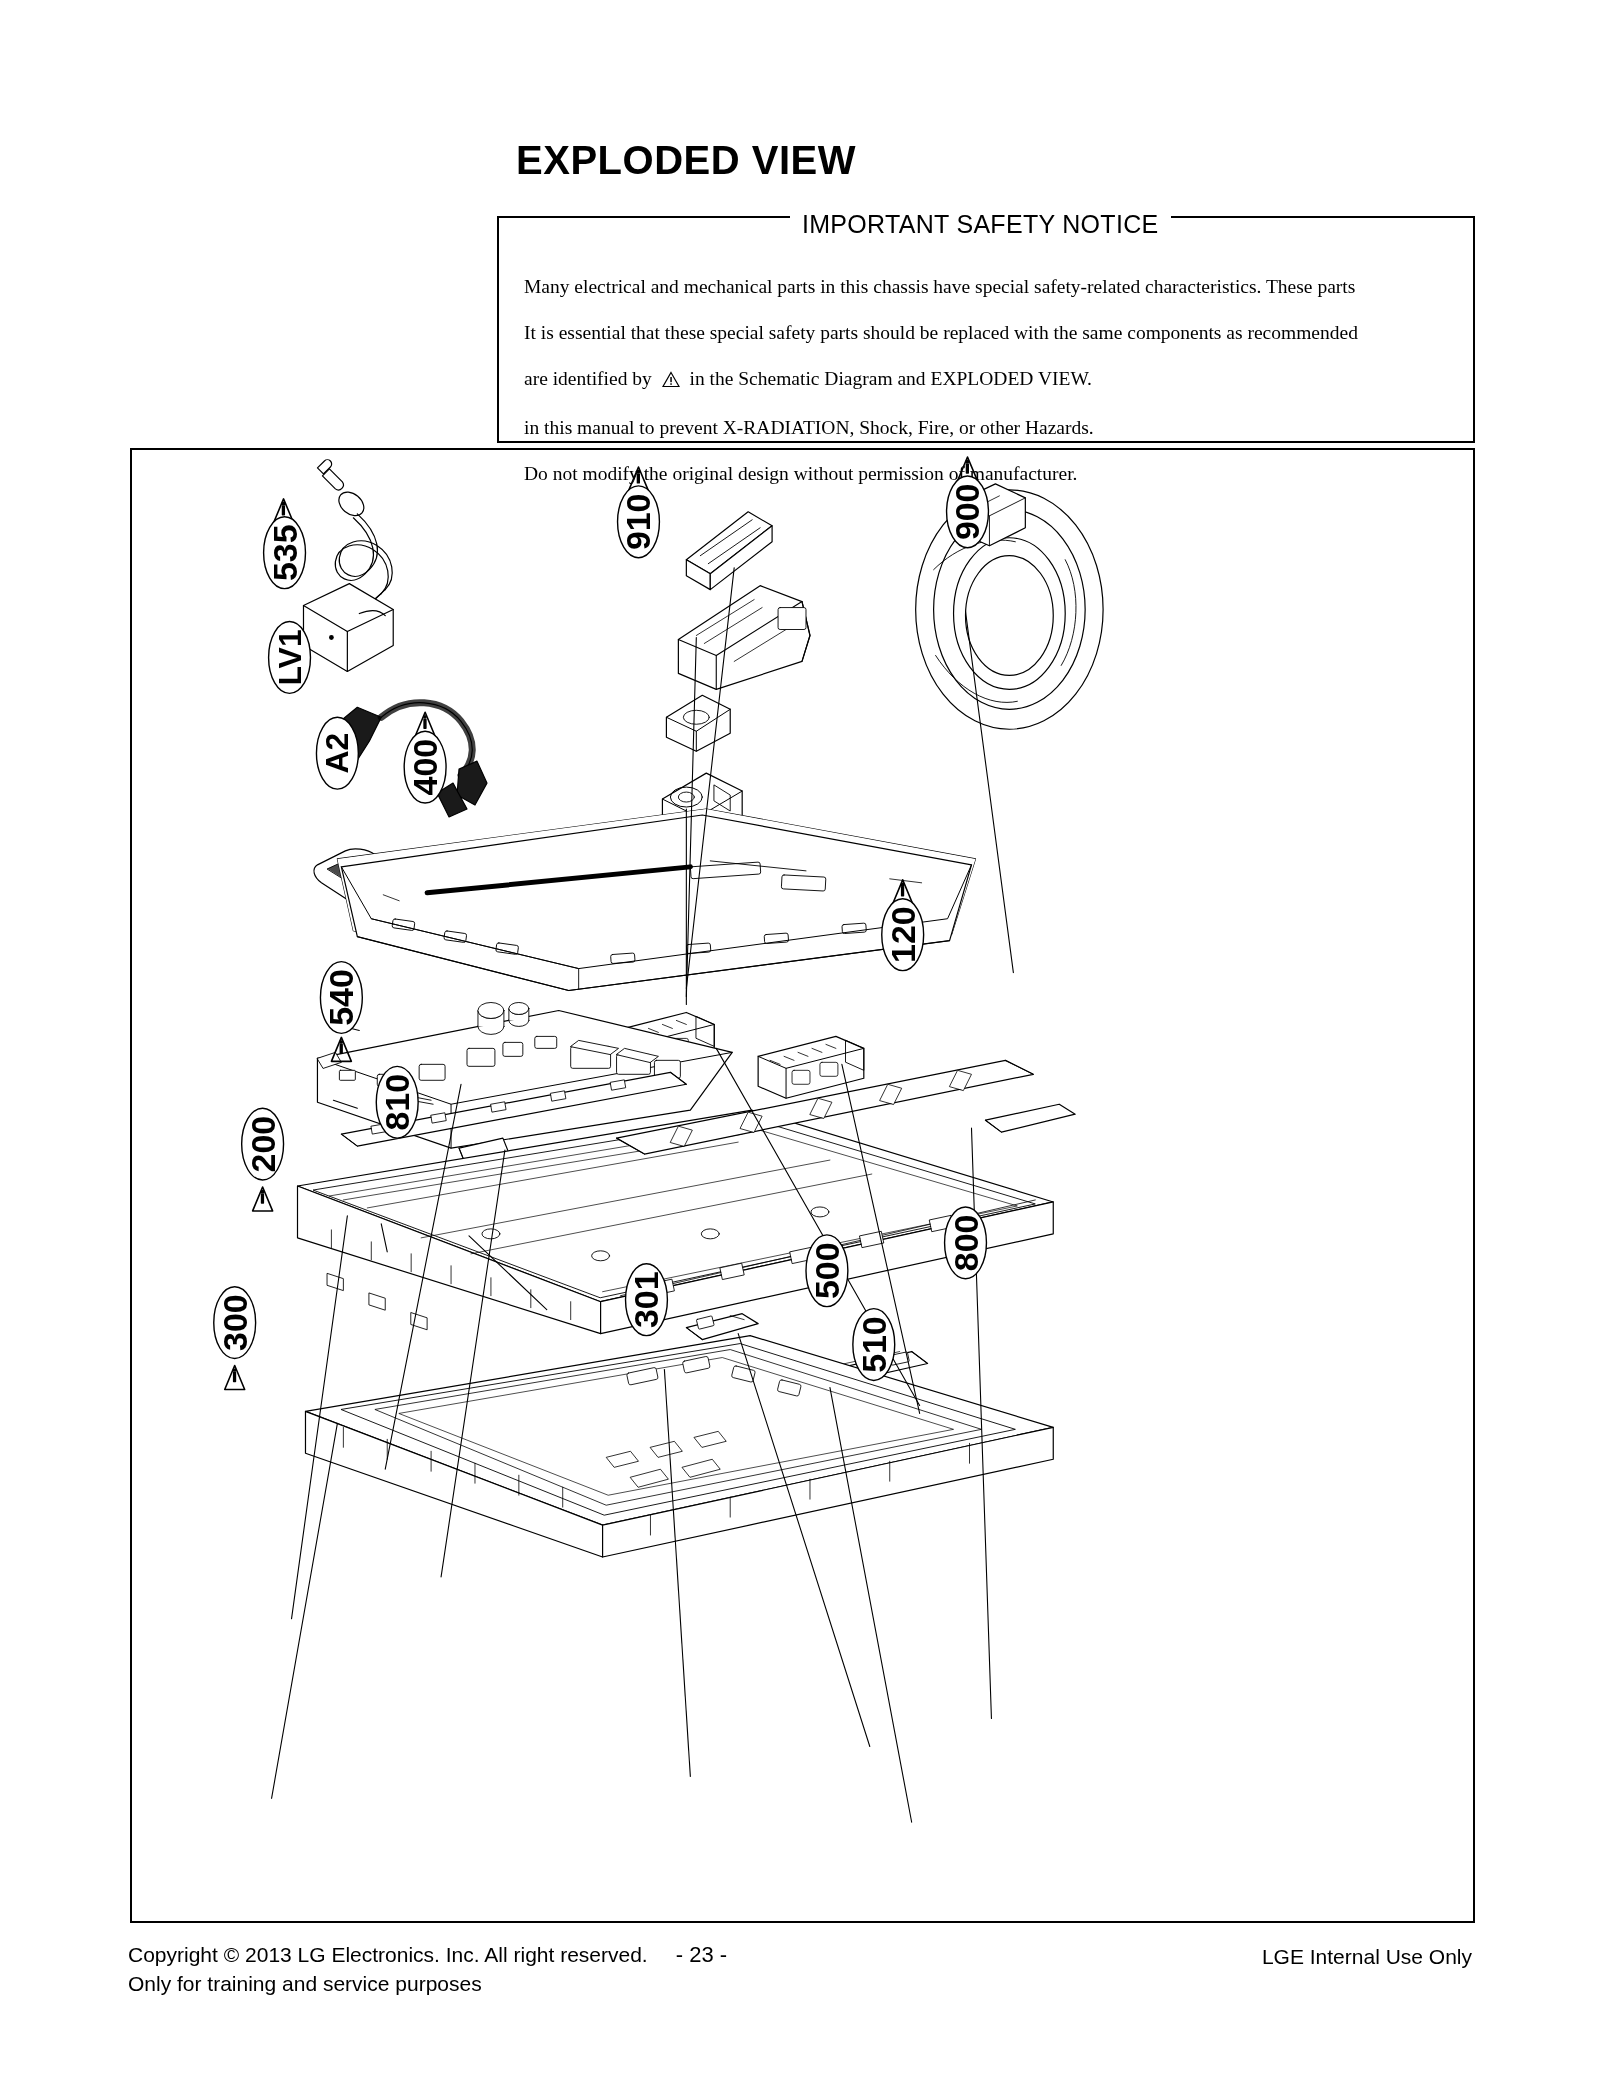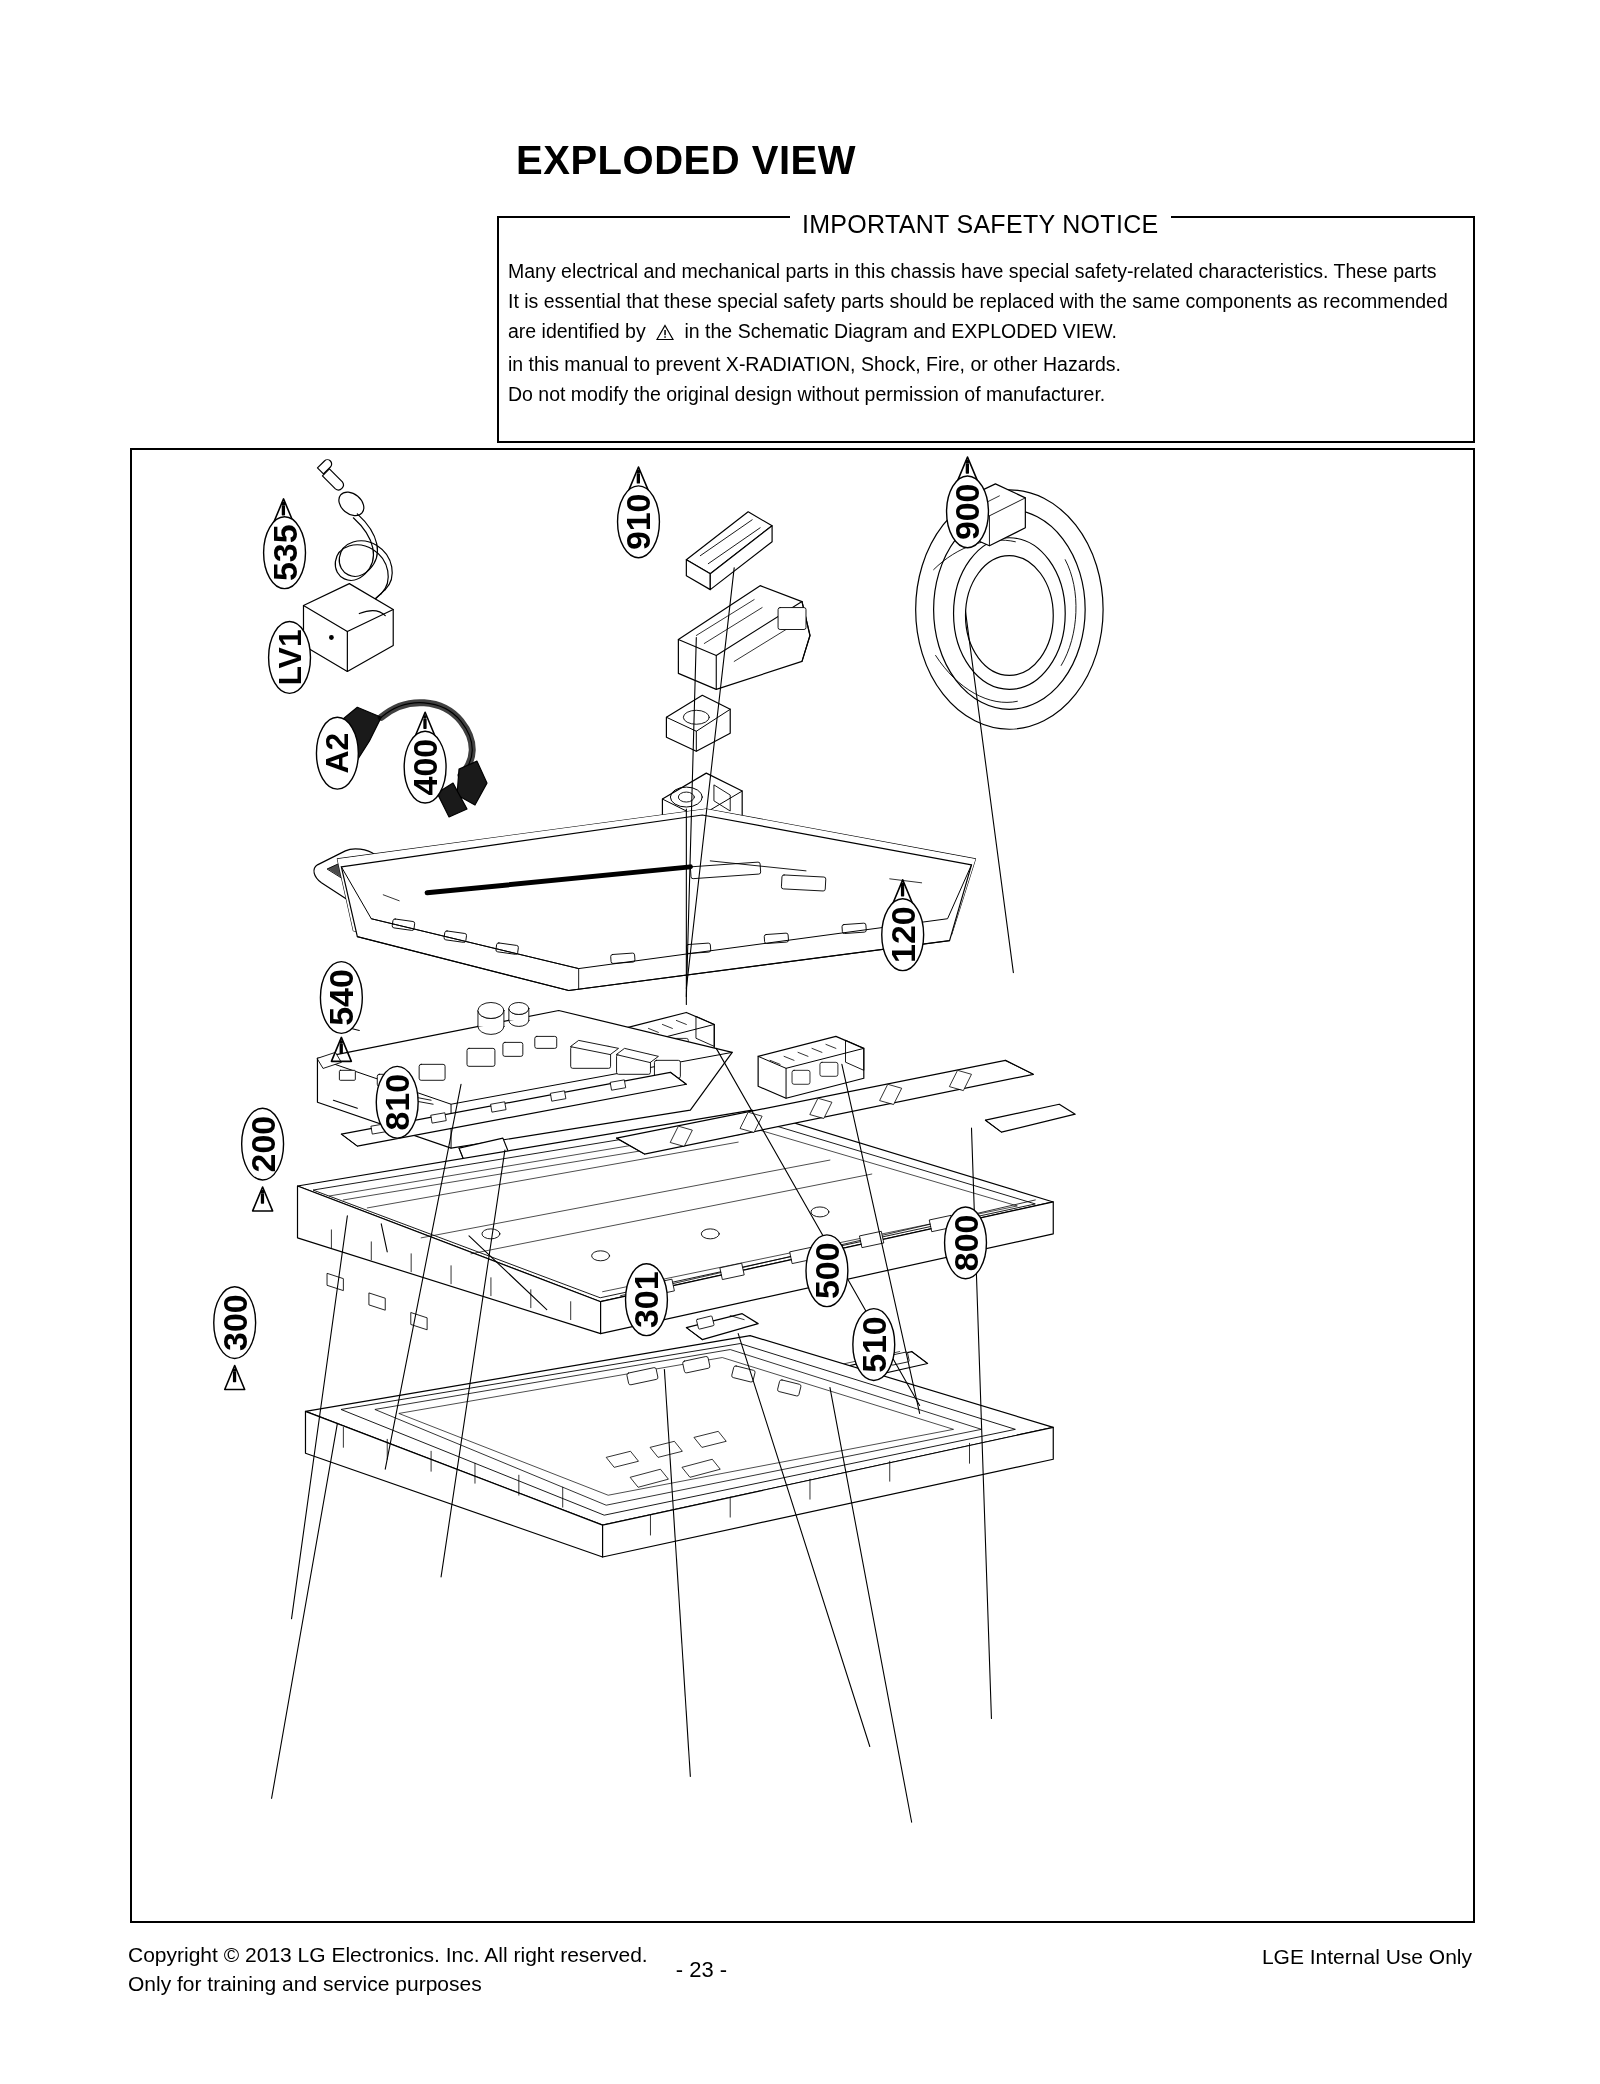--- a/index.html
+++ b/index.html
@@ -51,21 +51,21 @@
     margin-top: 13px;
   }
   #safety-body {
     position: absolute;
     left: 508px;
     top: 256px;
     width: 968px;
     font-size: 19.5px;
     line-height: 30px;
   }
-  #safety-body p { margin: 0; }
+  #safety-body p { margin: 16px; font-family: Liberation Serif, serif; }
   .inline-warn {
     display: inline-block;
     vertical-align: -3px;
     margin: 0 5px;
   }
 
   
   #drawing-frame {
     position: absolute;
     left: 130px;
@@ -94,21 +94,21 @@
   #footer-left {
     position: absolute;
     left: 128px;
     top: 0;
     font-size: 21px;
     line-height: 29px;
   }
   #footer-center {
     position: absolute;
     left: 0;
-    top: 17px;
+    top: 2px;
     width: 1403px;
     text-align: center;
     font-size: 22px;
   }
   #footer-right {
     position: absolute;
     right: 128px;
     top: 5px;
     font-size: 21px;
     text-align: right;

